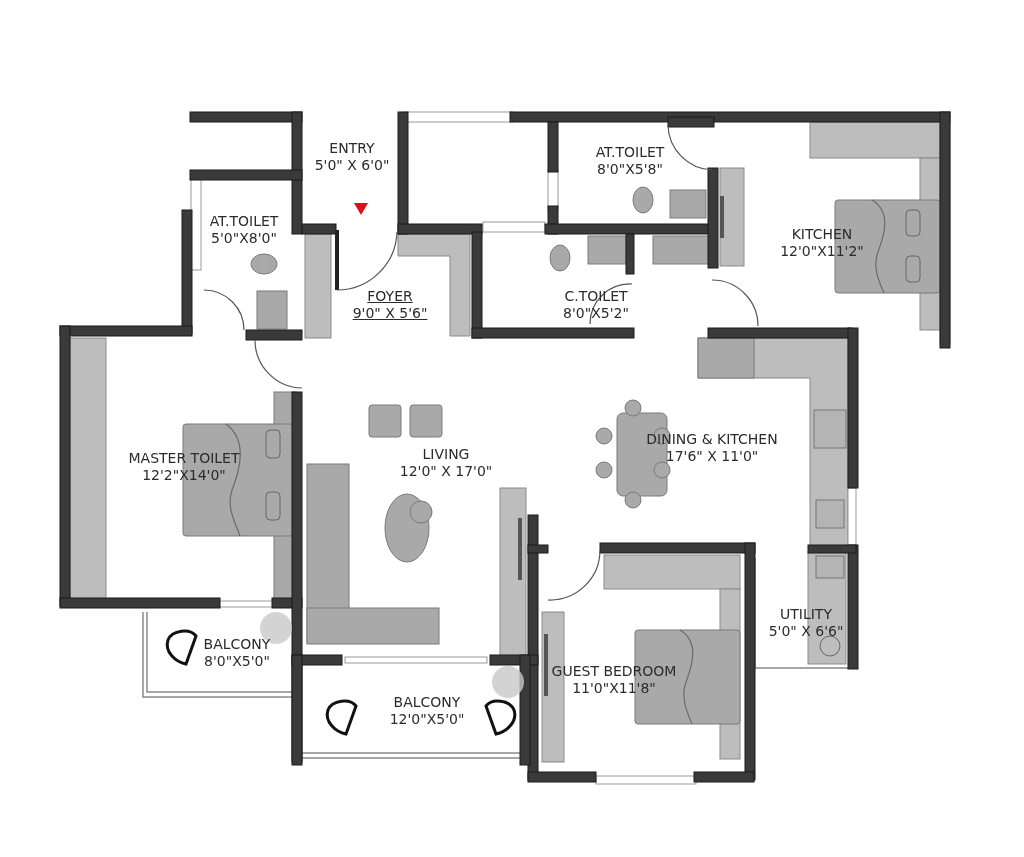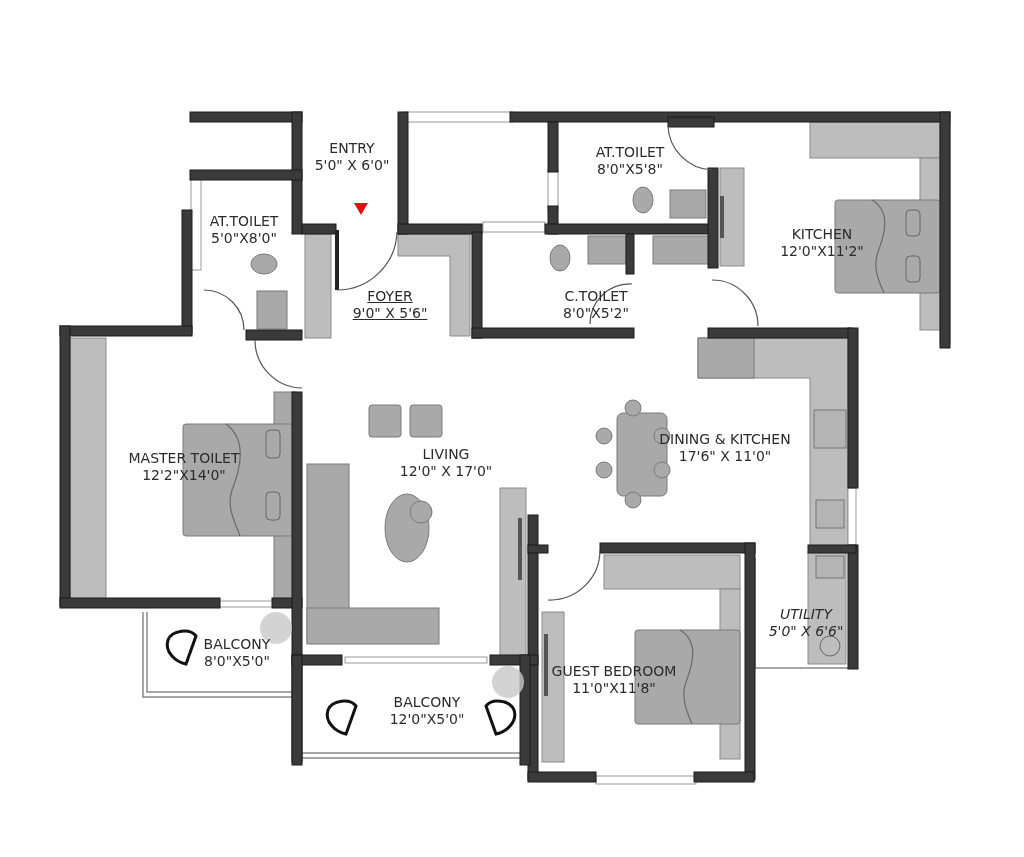--- a/index.html
+++ b/index.html
@@ -199,25 +199,25 @@
   <span>12'0"X11'2"</span>
 </div>
 <div class="label" style="left:184px; top:450px;">
   <span>MASTER TOILET</span>
   <span>12'2"X14'0"</span>
 </div>
 <div class="label" style="left:446px; top:446px;">
   <span>LIVING</span>
   <span>12'0" X 17'0"</span>
 </div>
-<div class="label" style="left:712px; top:431px;margin-left:13px;">
+<div class="label" style="left:712px; top:431px;">
   <span>DINING &amp; KITCHEN</span>
   <span>17'6" X 11'0"</span>
 </div>
-<div class="label" style="left:806px; top:606px;font-style:italic;">
+<div class="label" style="left:806px; top:606px;">
   <span>UTILITY</span>
   <span>5'0" X 6'6"</span>
 </div>
 <div class="label" style="left:614px; top:663px;">
   <span>GUEST BEDROOM</span>
   <span>11'0"X11'8"</span>
 </div>
 <div class="label" style="left:237px; top:636px;">
   <span>BALCONY</span>
   <span>8'0"X5'0"</span>

